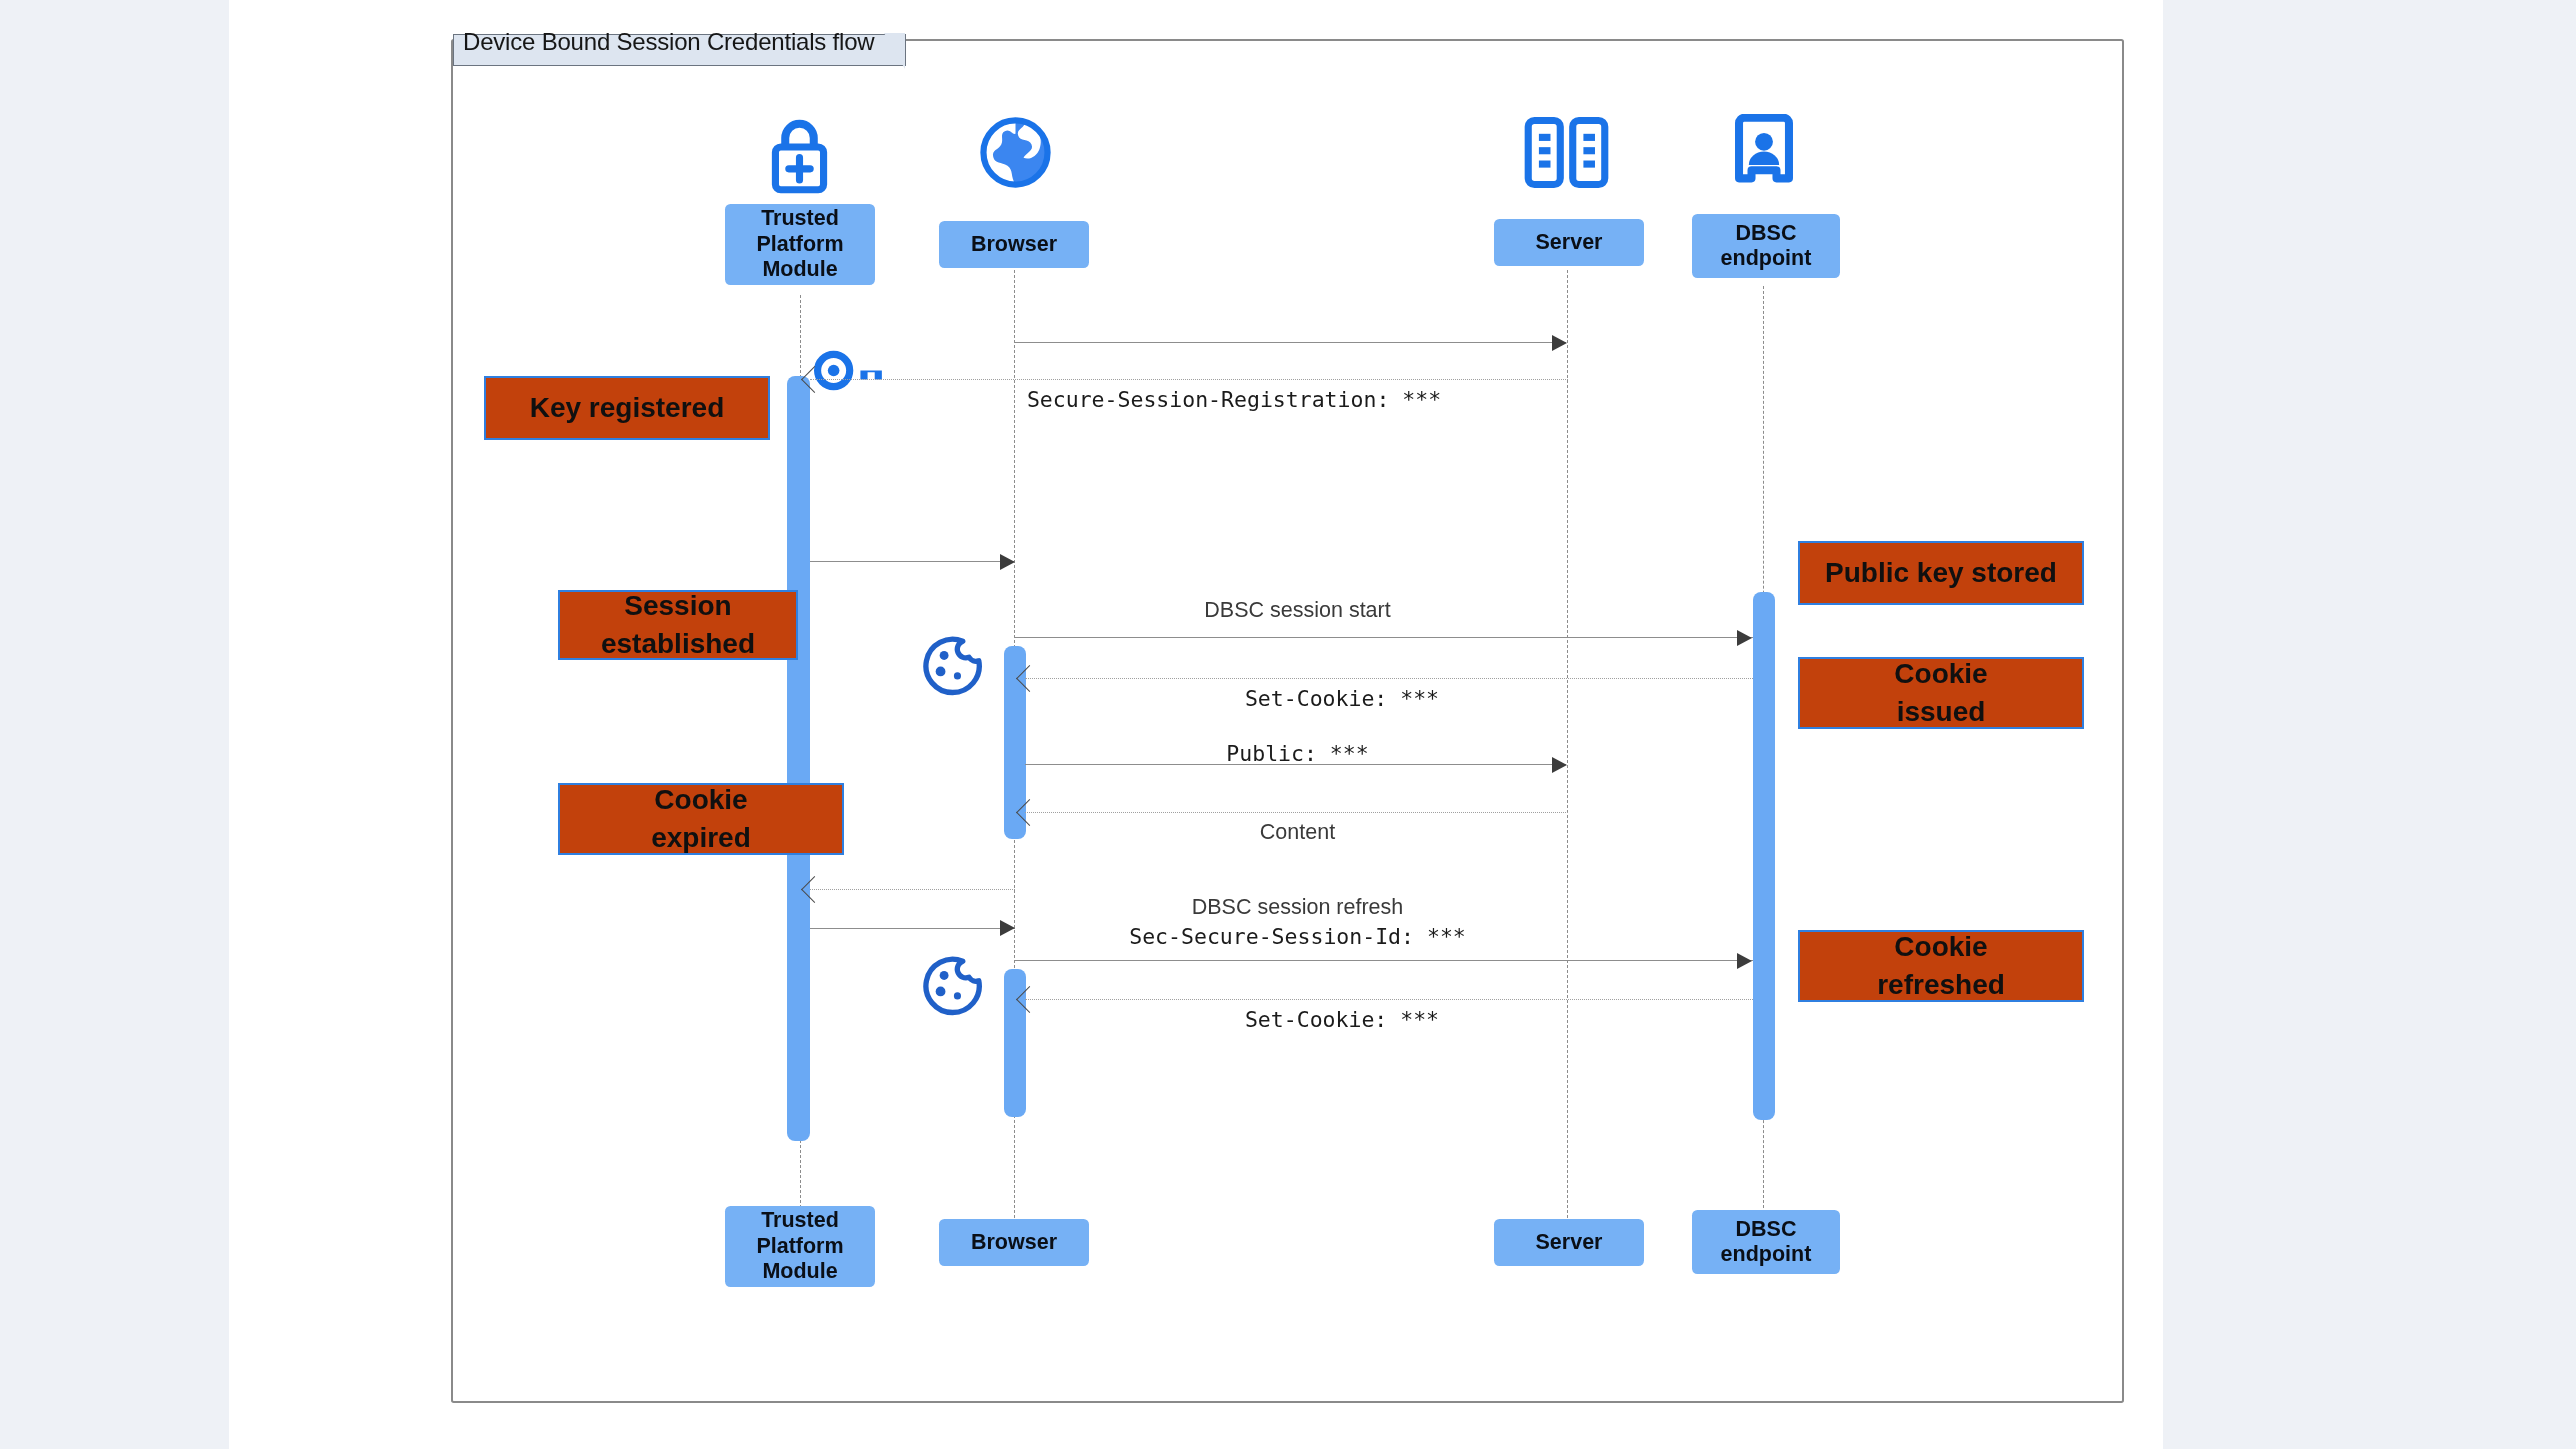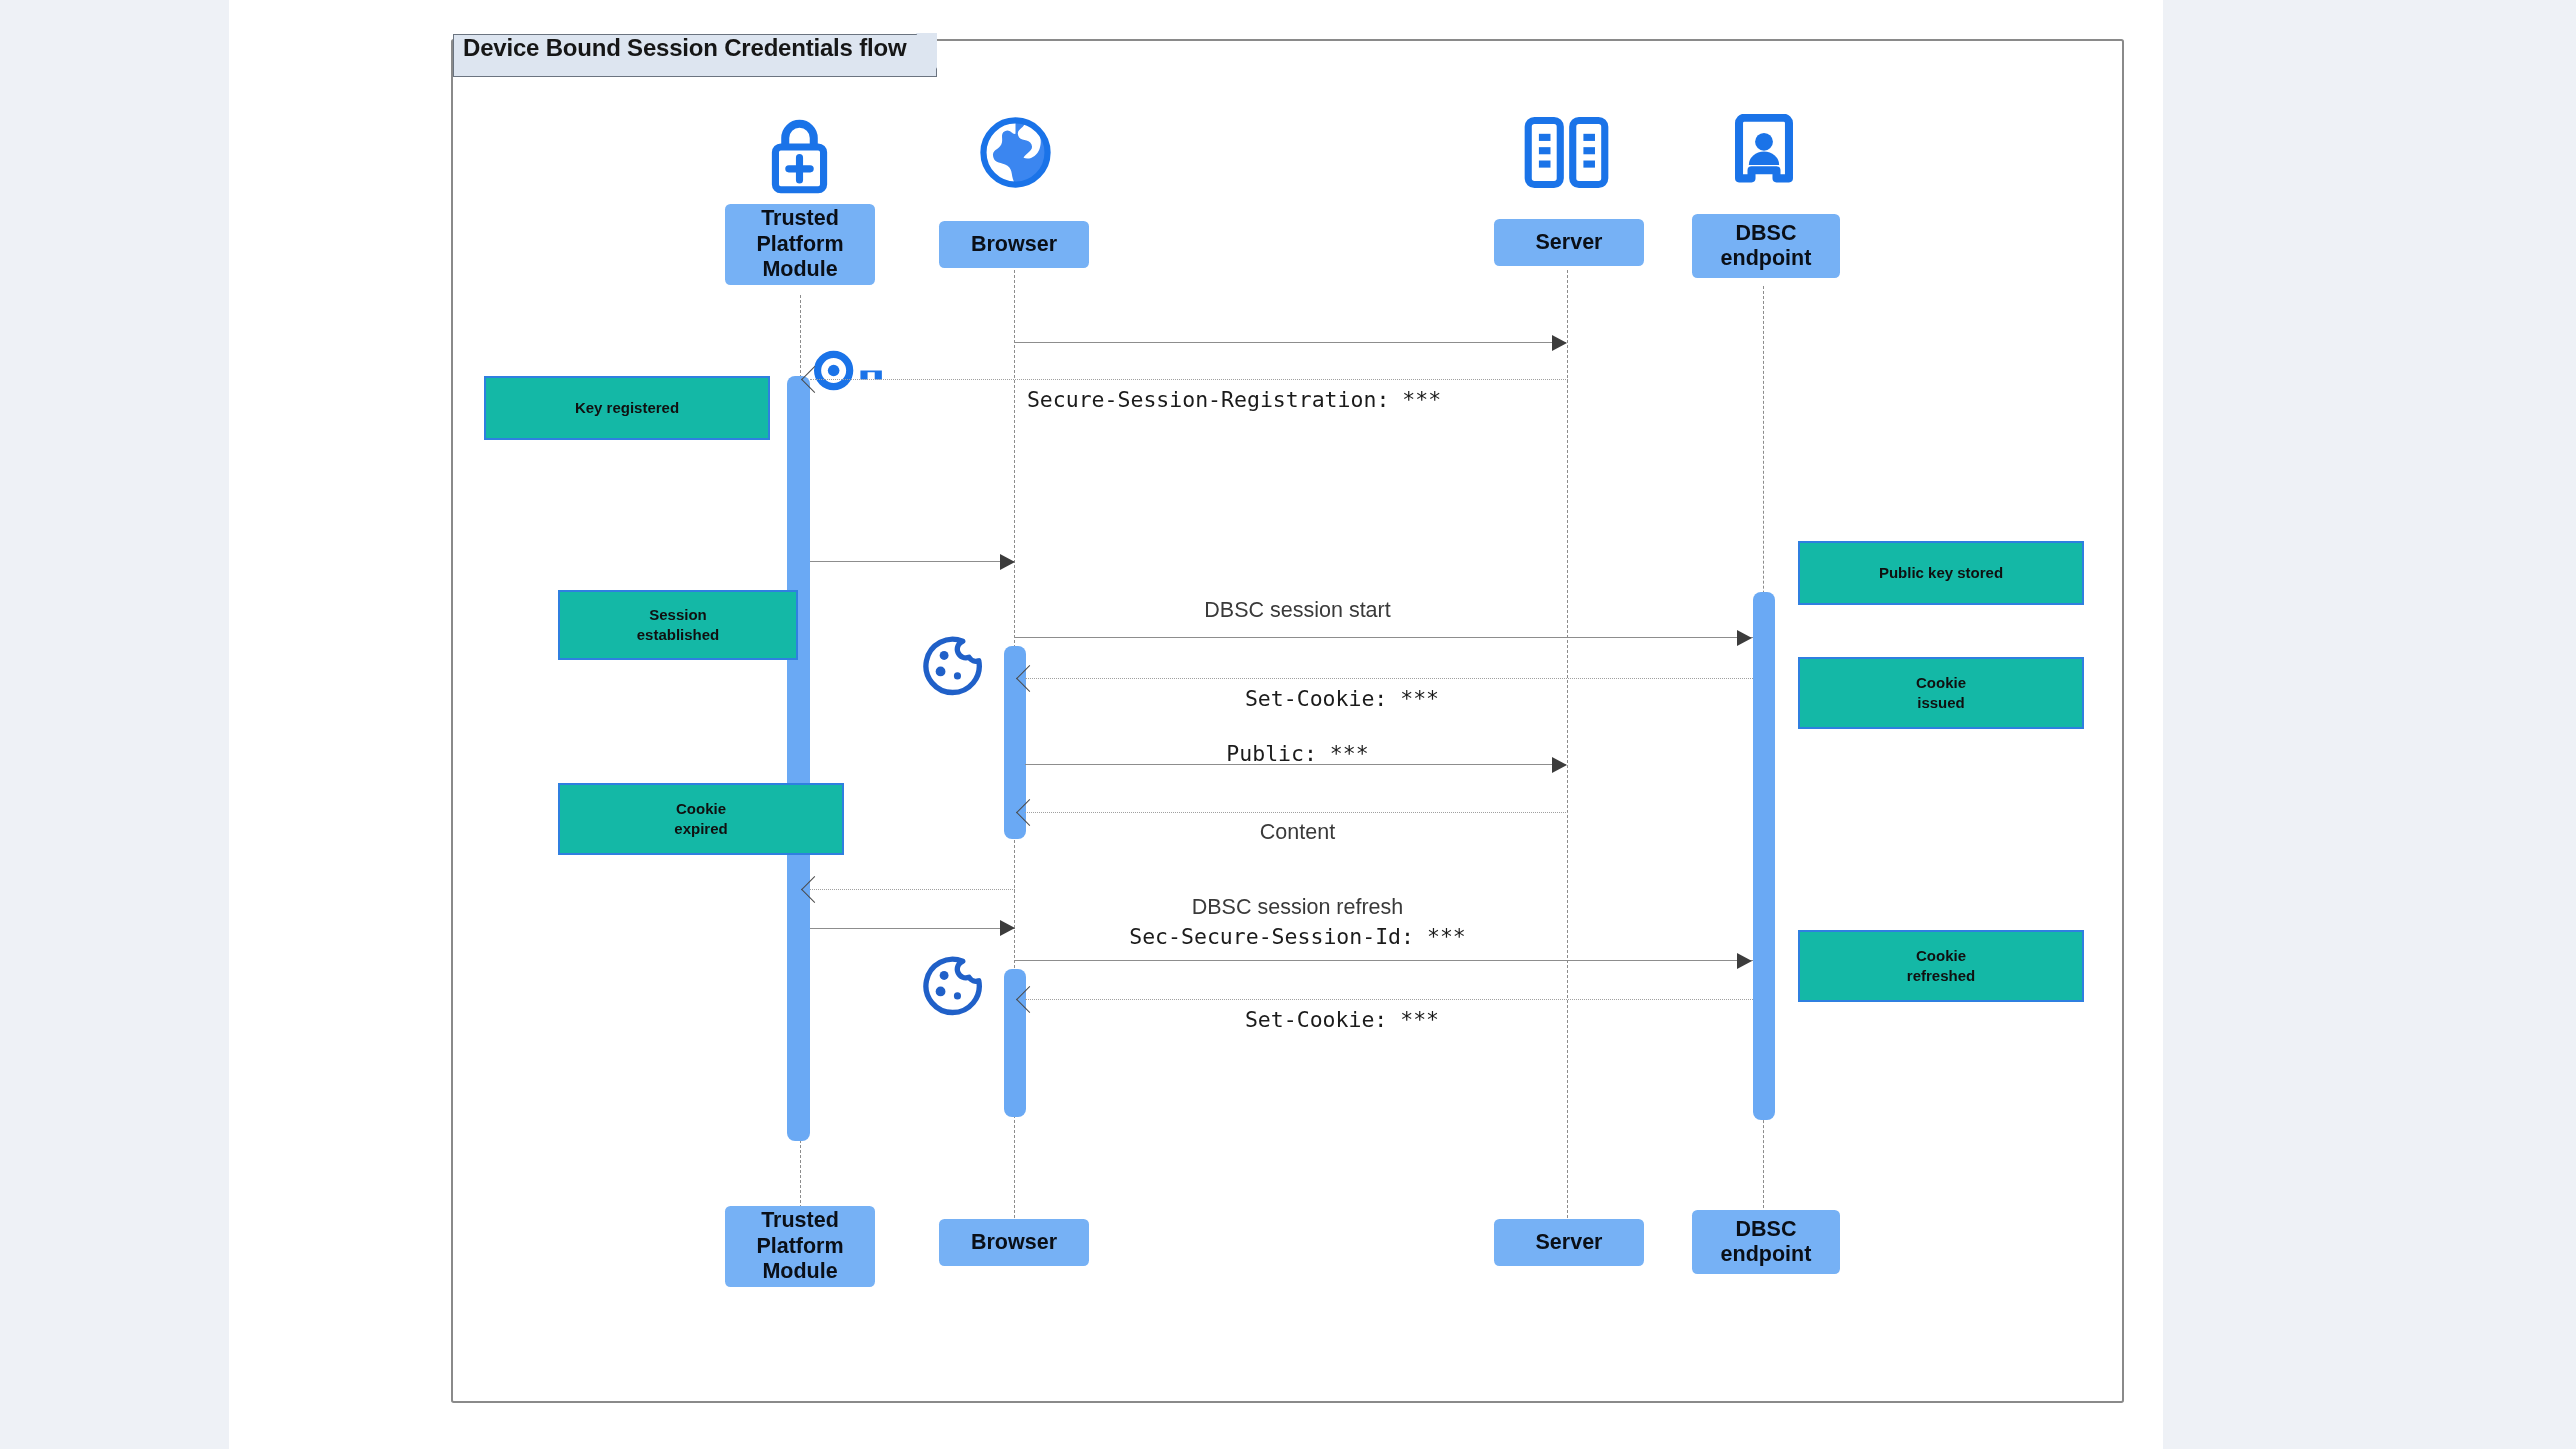--- a/index.html
+++ b/index.html
@@ -33,27 +33,27 @@
     left: 451px; top: 39px;
     width: 1673px; height: 1364px;
     border: 2.7px solid #8a8a8a;
     border-radius: 2.7px;
     box-sizing: border-box;
     background: transparent;
   }
   .frame-tab {
     position: absolute;
     left: 453px; top: 34px;
-    height: 43px;
+    height: 32px;
     background: #dde5f0;
     border: 1.8px solid #6b7480;
     box-sizing: border-box;
     padding: 0 30px 16px 9px;
     display: flex; align-items: center;
-    font-weight: bold;
+    font-weight: normal;
     font-size: 24px;
     color: #161616;
     letter-spacing: -0.2px;
     white-space: nowrap;
   }
   .frame-tab::after {
     content: "";
     position: absolute;
     right: -0.9px; top: -1.8px;
     border-left: 21.5px solid transparent;
@@ -89,26 +89,26 @@
   }
   
   .act {
     position: absolute;
     background: #6aa9f4;
     border-radius: 8px;
   }
   
   .note {
     position: absolute;
-    background: #14b8a6;
+    background: #c2410c;
     border: 2.7px solid #2f7fe0;
     box-sizing: border-box;
     color: #101010;
     font-weight: bold;
-    font-size: 15px;
+    font-size: 28px;
     line-height: 1.35;
     display: flex;
     align-items: center;
     justify-content: center;
     text-align: center;
     padding: 1.8px 7.2px;
   }
   
   .msg-line {
     position: absolute;

